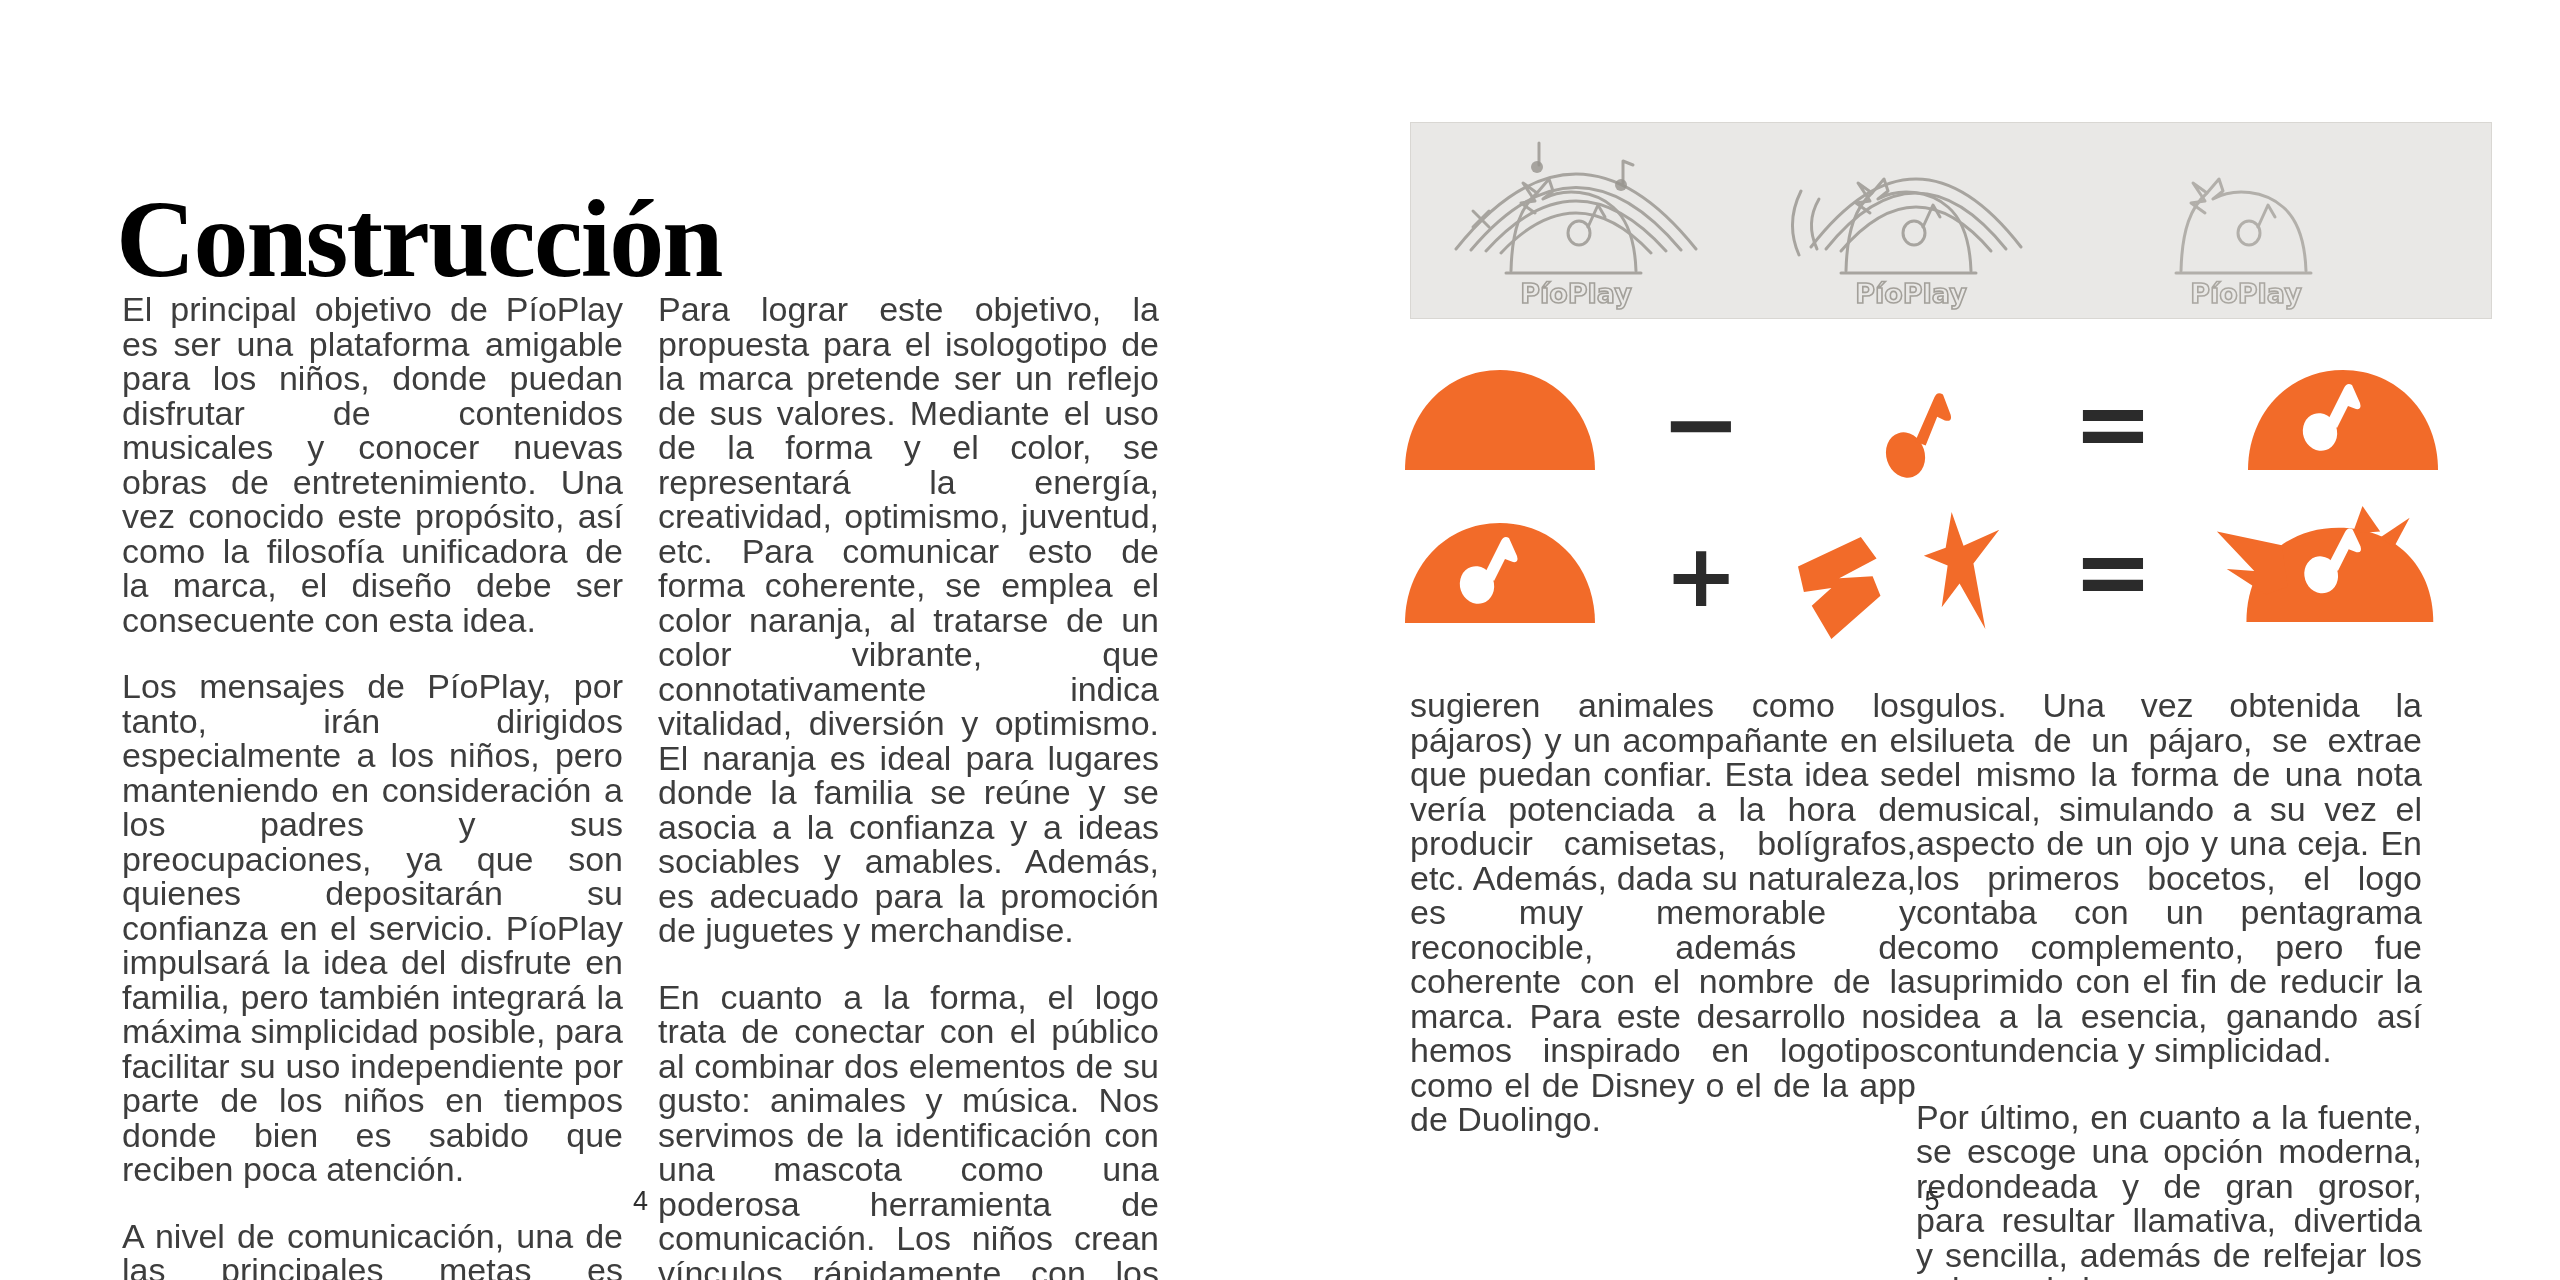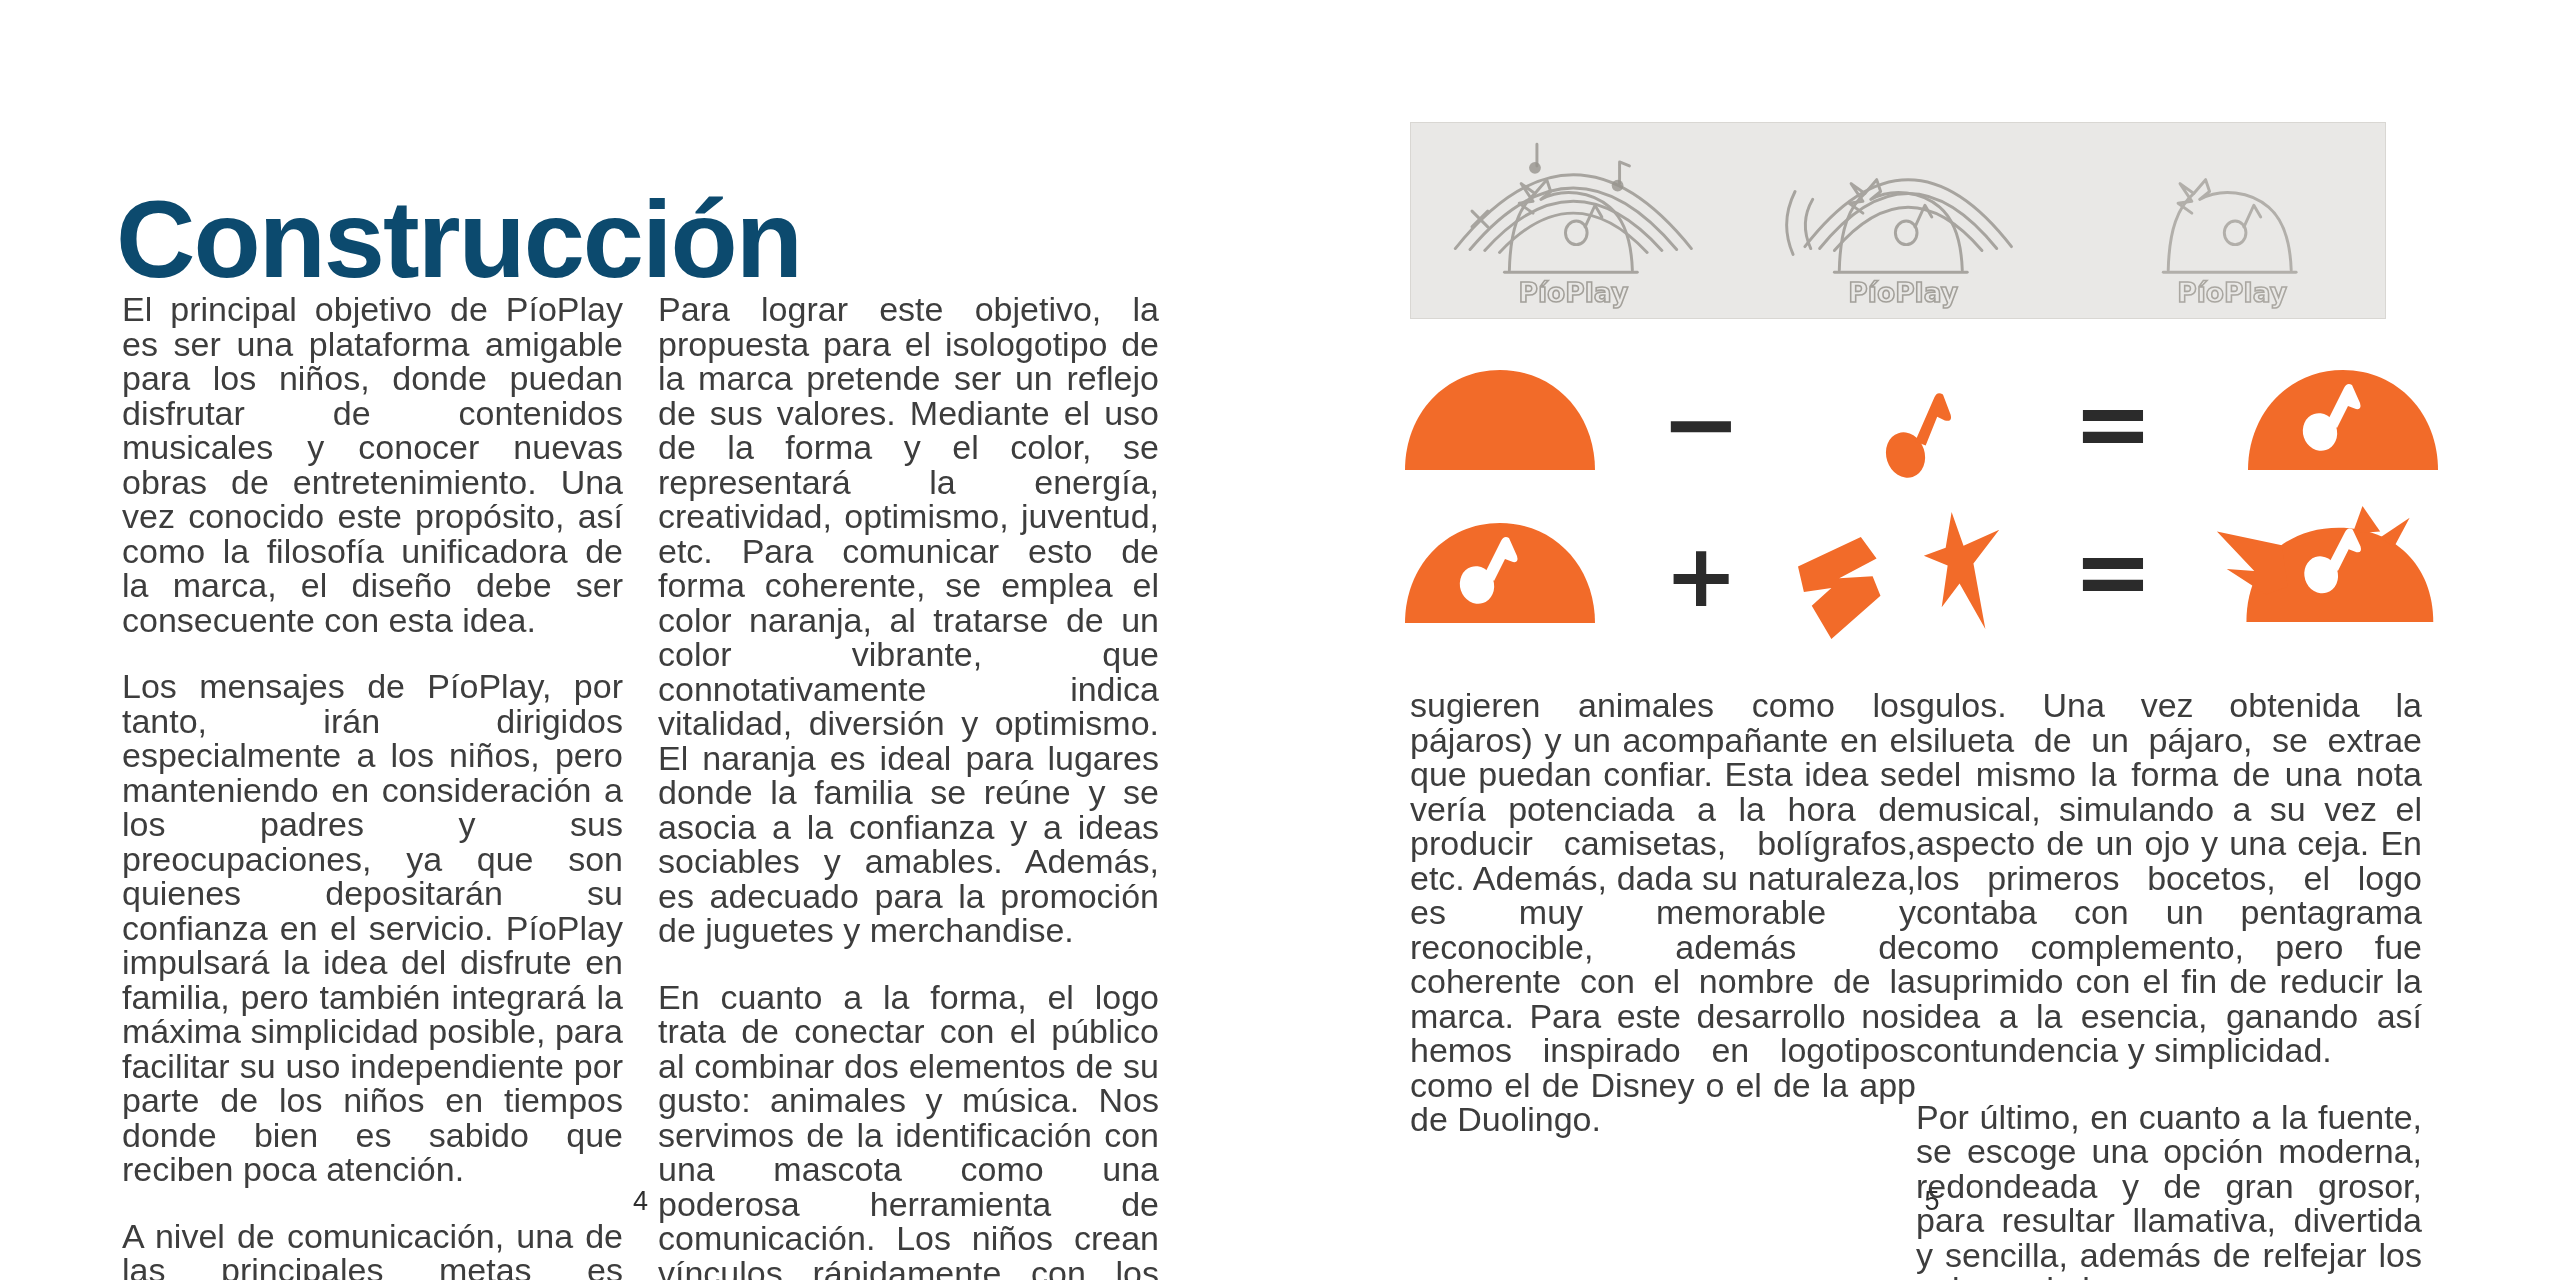--- a/index.html
+++ b/index.html
@@ -4,38 +4,38 @@
 <style>
   html,body{margin:0;padding:0;}
   body{
     width:2560px;height:1280px;position:relative;background:#ffffff;overflow:hidden;
     font-family:"Liberation Sans",sans-serif;color:#3d3d3d;
   }
   .abs{position:absolute;}
   
   .title{
     position:absolute;left:116px;top:110px;
-    font-family:Liberation Sans, sans-serif;font-weight:800;
-    font-size:110px;letter-spacing:-2px;line-height:1;color:#0c4a6e;
+    font-family:Liberation Serif, serif;font-weight:800;
+    font-size:110px;letter-spacing:-2px;line-height:1;color:#000000;
   }
   .cols{position:absolute;display:flex;}
   .cols .col{text-align:justify;}
   .cols p{margin:0 0 32px 0;font-size:34px;line-height:34.5px;}
   .cols-left{left:122px;top:292px;gap:35px;}
   .cols-left .col{width:501px;}
   .cols-right{left:1410px;top:688px;}
   .cols-right .col{width:506px;}
   .pagenum{
     position:absolute;top:1186px;font-size:27px;color:#2f2f2f;text-align:center;
   }
   .pagenum-4{left:122px;width:1037px;}
   .pagenum-5{left:1410px;width:1044px;}
   
   .sketchbox{
-    position:absolute;left:1410px;top:122px;width:976px;height:197px;
+    position:absolute;left:1410px;top:122px;width:1082px;height:197px;
     background:#e9e8e6;border:1px solid #d9d7d3;box-sizing:border-box;
     display:flex;justify-content:flex-start;align-items:center;
   }
   .sketchbox svg{display:block;}
   
   .op{
     position:absolute;transform:translate(-50%,-50%);
     font-family:"DejaVu Sans",sans-serif;font-weight:bold;color:#2b2b2b;line-height:1;
   }
   .op-minus{left:1701px;top:424px;font-size:96px;}

